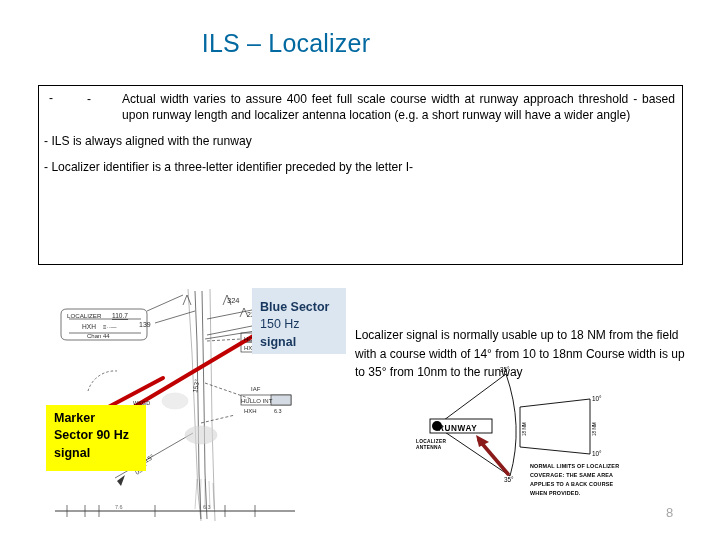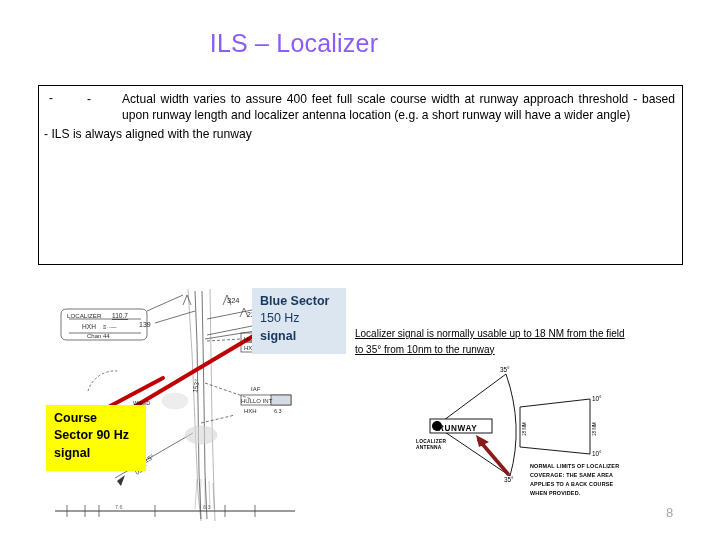--- a/index.html
+++ b/index.html
@@ -19,23 +19,22 @@
   
   #slide-title {
     position: absolute;
     left: 0;
     top: 30px;
     width: 572px;
     text-align: center;
     font-size: 25px;
     font-weight: 400;
     letter-spacing: 0.2px;
-    color: #8b5cf6;
+    color: #0369a1;
     line-height: 1.1;
-    padding-left: 8px;
   }
 
   
   #body-textbox {
     position: absolute;
     left: 38px;
     top: 85px;
     width: 645px;
     height: 180px;
     border: 1px solid #000000;
@@ -60,21 +59,21 @@
     padding-left: 78px;
     text-align: justify;
     margin-top: 1px;
   }
   .lvl2 > .dash {
     position: absolute;
     left: 43px;
     top: 0;
   }
   .flat {
-    margin-top: 3px;
+    margin-top: 10px;
     text-align: justify;
   }
   .flat.nolast { text-align: left; }
 
   
   #approach-plate {
     position: absolute;
     left: 55px;
     top: 283px;
     width: 262px;
@@ -83,21 +82,21 @@
   #approach-plate svg { display: block; }
 
   
   #blue-sector-box {
     position: absolute;
     left: 252px;
     top: 288px;
     width: 94px;
     height: 66px;
     background: #dce6f0;
-    padding: 5px 6px 0 8px;
+    padding: 11px 6px 0 8px;
     box-sizing: border-box;
     font-size: 12.5px;
     line-height: 1.38;
     color: #17375e;
     font-weight: bold;
   }
   #blue-sector-box .thin { font-weight: normal; }
 
   
   #yellow-sector-box {
@@ -114,24 +113,23 @@
     color: #000000;
     font-weight: bold;
   }
 
   
   #coverage-note {
     position: absolute;
     left: 355px;
     top: 326px;
     width: 330px;
-    font-size: 10px;
+    font-size: 12px;
     line-height: 1.55;
     color: #000;
-    text-decoration: underline;
   }
 
   
   #coverage-diagram {
     position: absolute;
     left: 400px;
     top: 354px;
     width: 255px;
     height: 148px;
   }
@@ -156,20 +154,21 @@
   <div class="lvl1">
     <span class="dash">-</span>
   </div>
 
   <div class="lvl2">
     <span class="dash">-</span>
     <span>Actual width varies to assure 400 feet full scale course width at runway approach threshold - based upon runway length and localizer antenna location (e.g. a short runway will have a wider angle)</span>
   </div>
 
   <div class="flat nolast">- ILS is always aligned with the runway</div>
+  <div class="flat nolast">- Localizer identifier is a three-letter identifier preceded by the letter I-</div>
 
 </div>
 
 <div id="approach-plate">
   <svg width="262" height="248" viewBox="0 0 262 248" xmlns="http://www.w3.org/2000/svg">
     <g stroke="#000" fill="none" stroke-width="0.7" opacity="0.78">
 
       <path d="M6 31 L6 52 Q6 57 12 57 L86 57 Q92 57 92 52 L92 31 Q92 26 86 26 L12 26 Q6 26 6 31 Z"></path>
       <line x1="14" y1="36" x2="86" y2="36"></line>
       <line x1="14" y1="50" x2="86" y2="50"></line>
@@ -259,27 +258,28 @@
   </svg>
 </div>
 
 <div id="blue-sector-box">
   <div>Blue Sector</div>
   <div class="thin">150 Hz</div>
   <div>signal</div>
 </div>
 
 <div id="yellow-sector-box">
-  <div>Course</div>
+  <div>Marker</div>
   <div><span>Sector 90 Hz</span></div>
   <div>signal</div>
 </div>
 
 <div id="coverage-note">
   <div>Localizer signal is normally usable up to 18 NM from the field</div>
+  <div>with a course width of 14° from 10 to 18nm   Course width is up</div>
   <div>to 35° from 10nm to the runway</div>
 </div>
 
 <div id="coverage-diagram">
   <svg width="255" height="148" viewBox="0 0 255 148" xmlns="http://www.w3.org/2000/svg">
     <g stroke="#000" fill="none" stroke-width="0.9">
 
       <line x1="36" y1="72" x2="106" y2="20"></line>
       <line x1="36" y1="72" x2="110" y2="122"></line>
 

